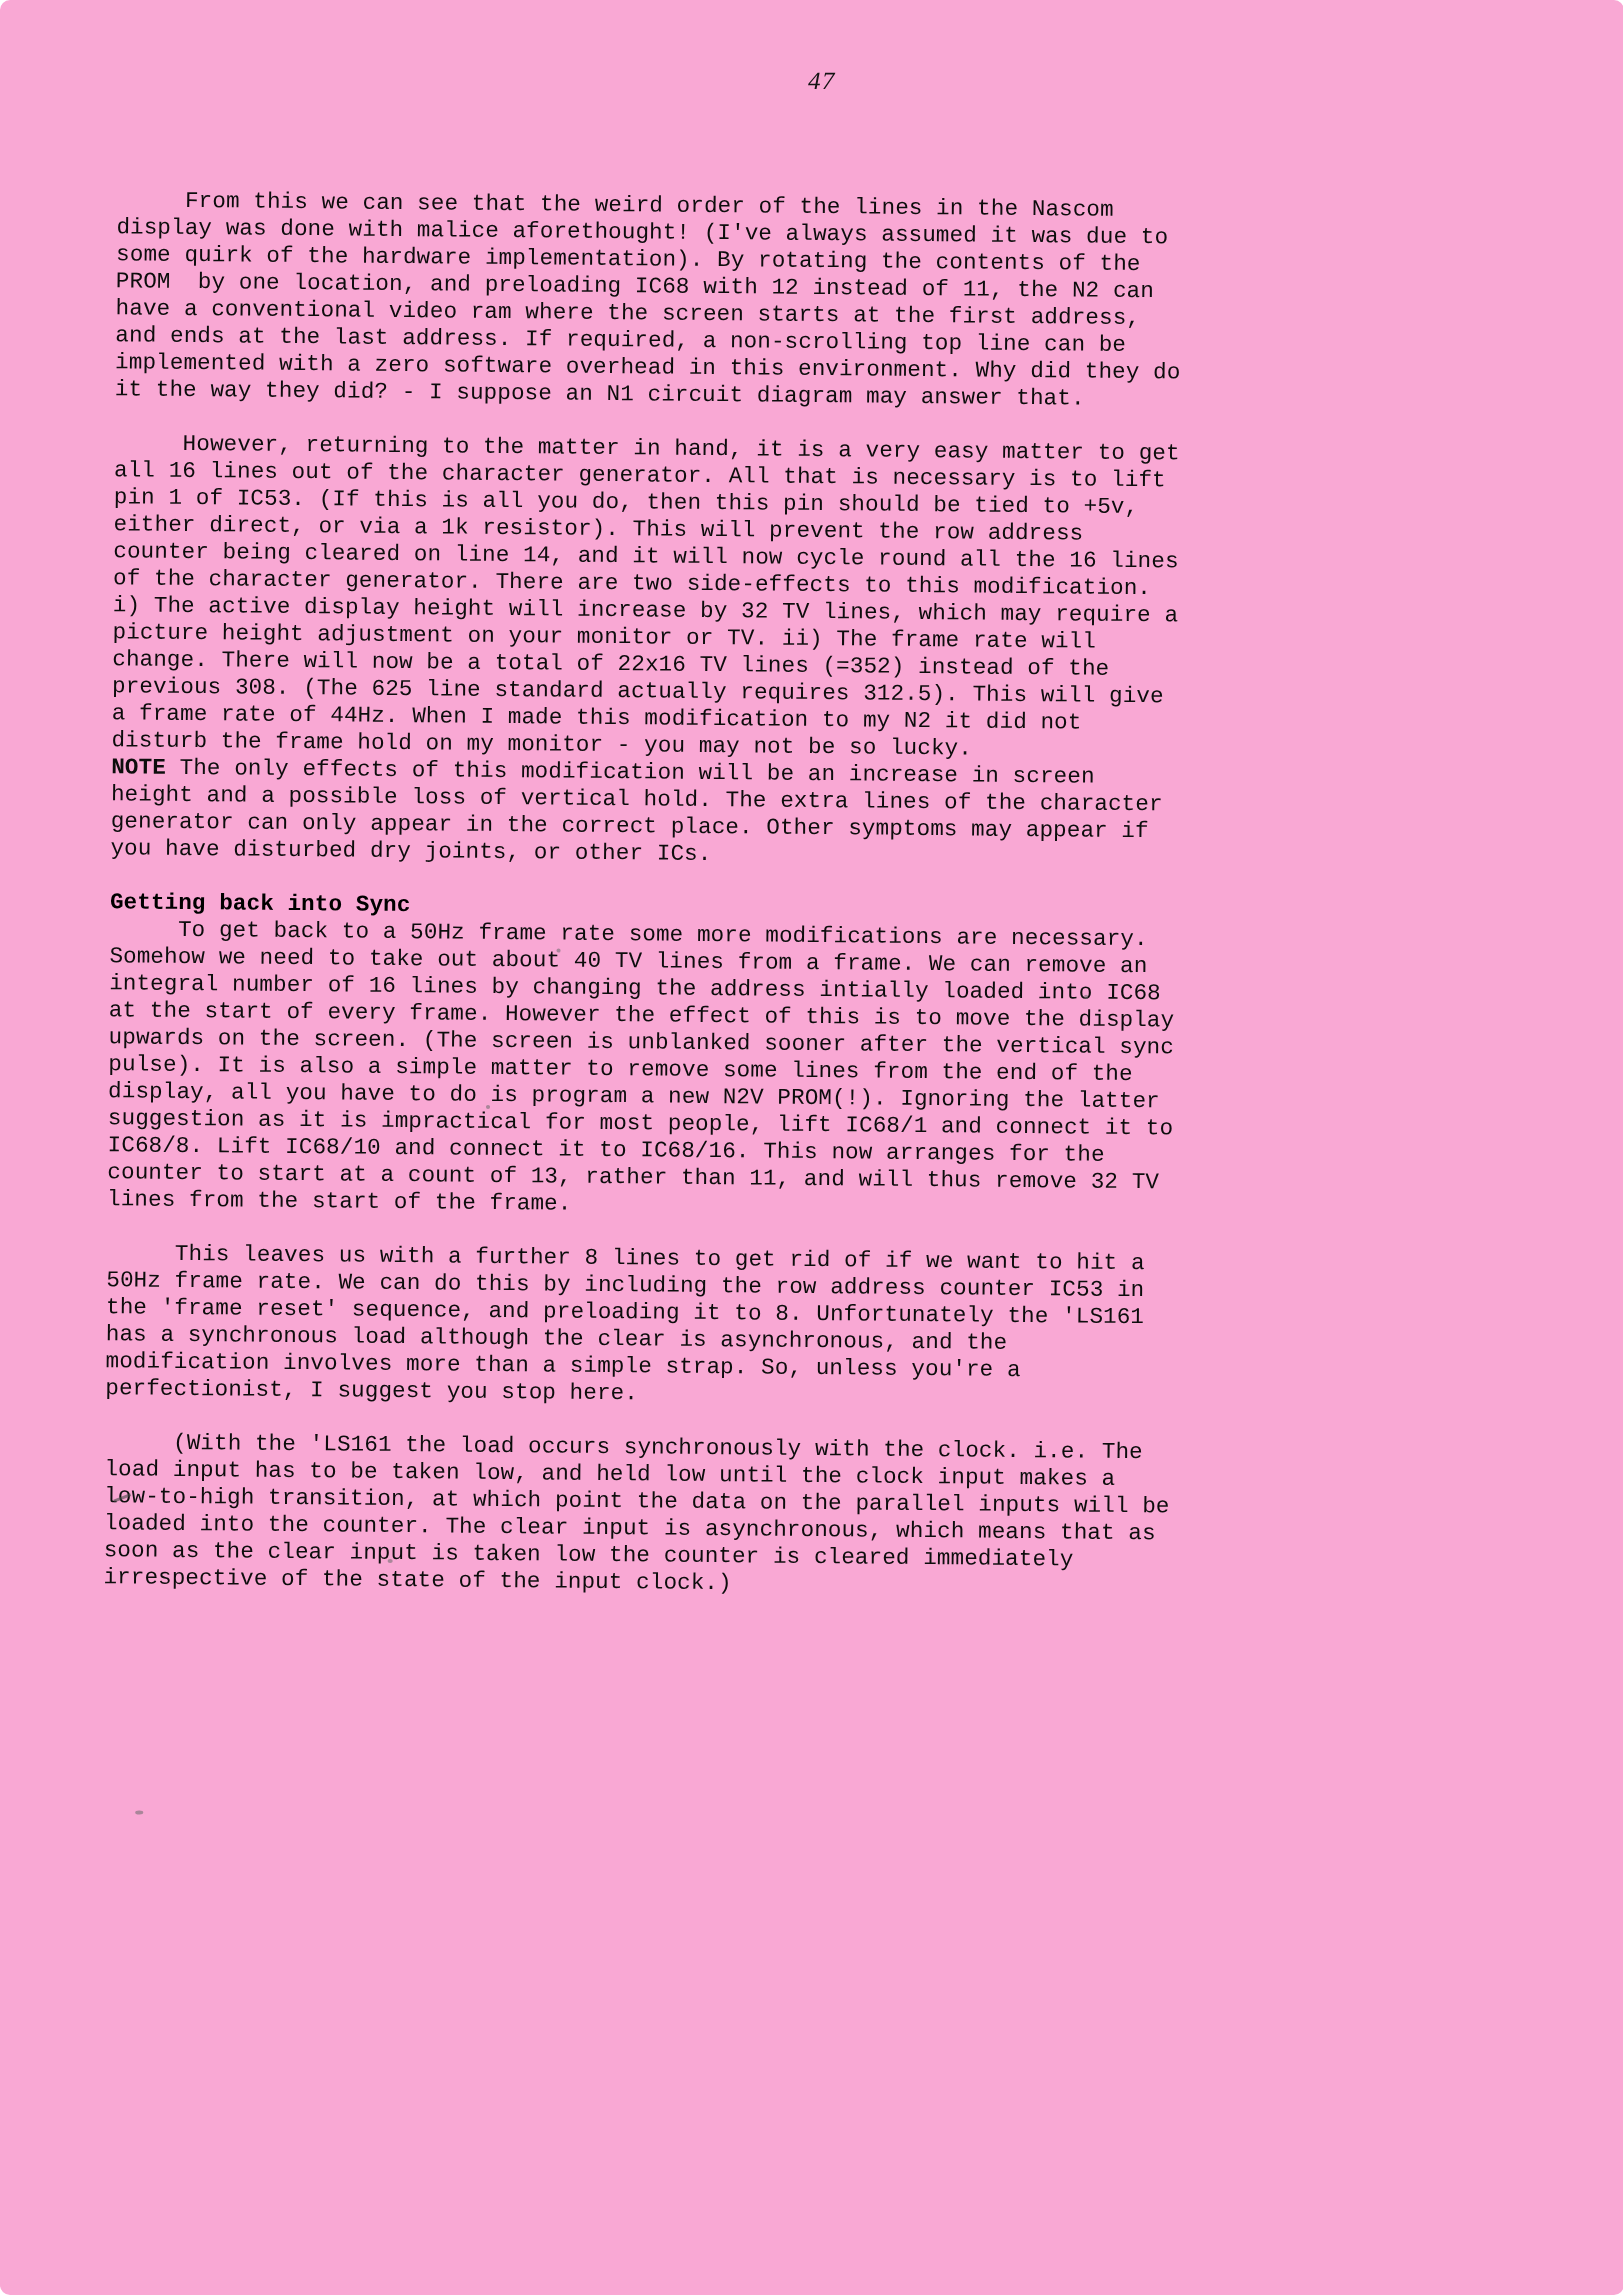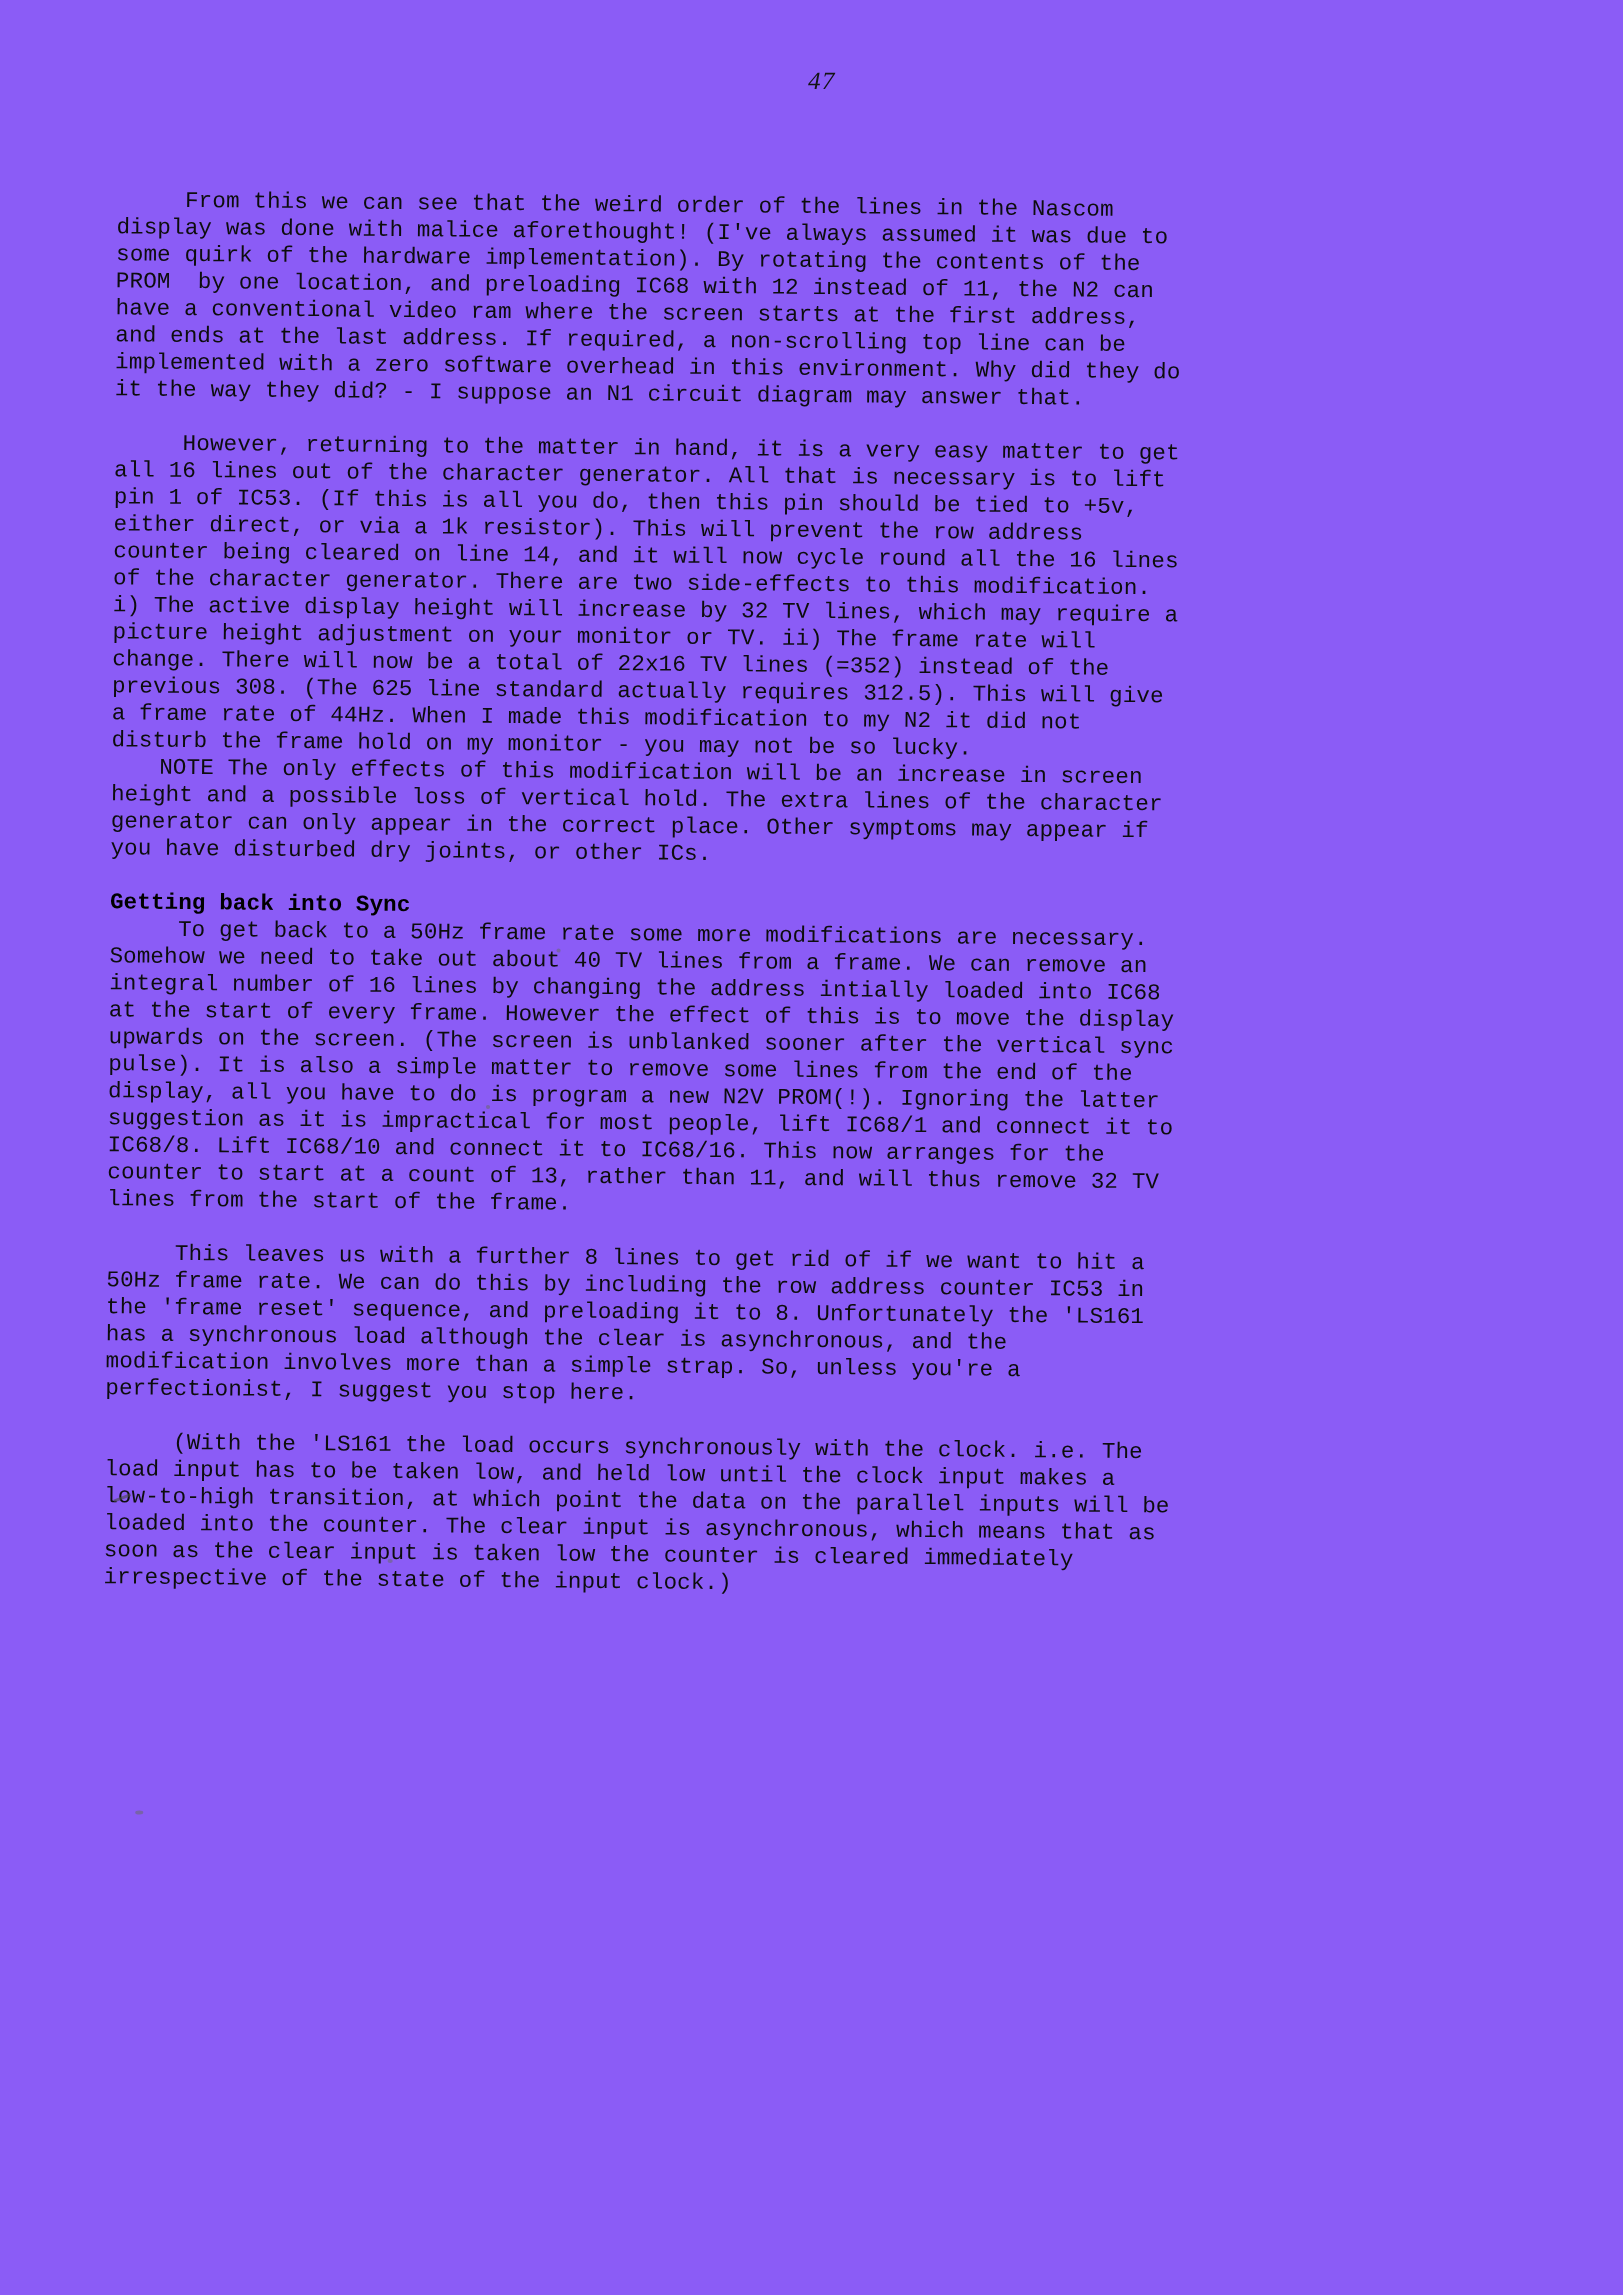--- a/index.html
+++ b/index.html
@@ -12,21 +12,22 @@
     height: 2295px;
     position: relative;
     overflow: hidden;
     font-family: "Liberation Mono", "DejaVu Sans Mono", monospace;
   }
 
   
   #page {
     position: absolute;
     inset: 0;
-    background: #8b5cf6;
+    background: #f9a8d4;
+    border-radius: 10px;
   }
 
   
   #typed-block {
     position: absolute;
     left: 0;
     top: 0;
     width: 1624px;
     height: 2295px;
     transform: rotate(0.55deg);
@@ -69,21 +70,21 @@
     margin: 0;
     font-size: 22.6px;
     line-height: 27px;
     font-weight: bold;
     color: #000000;
     letter-spacing: 0.1px;
     font-family: "Liberation Mono", "DejaVu Sans Mono", monospace;
   }
   h2.section-heading.gap-before { margin-top: 27px; }
 
-  .b { font-weight: normal; margin-left: 48px; }
+  .b { font-weight: bold; }
 
   
   .speck {
     position: absolute;
     background: #6a6a6a;
     border-radius: 50%;
     opacity: .55;
   }
   .tick {
     position: absolute;

